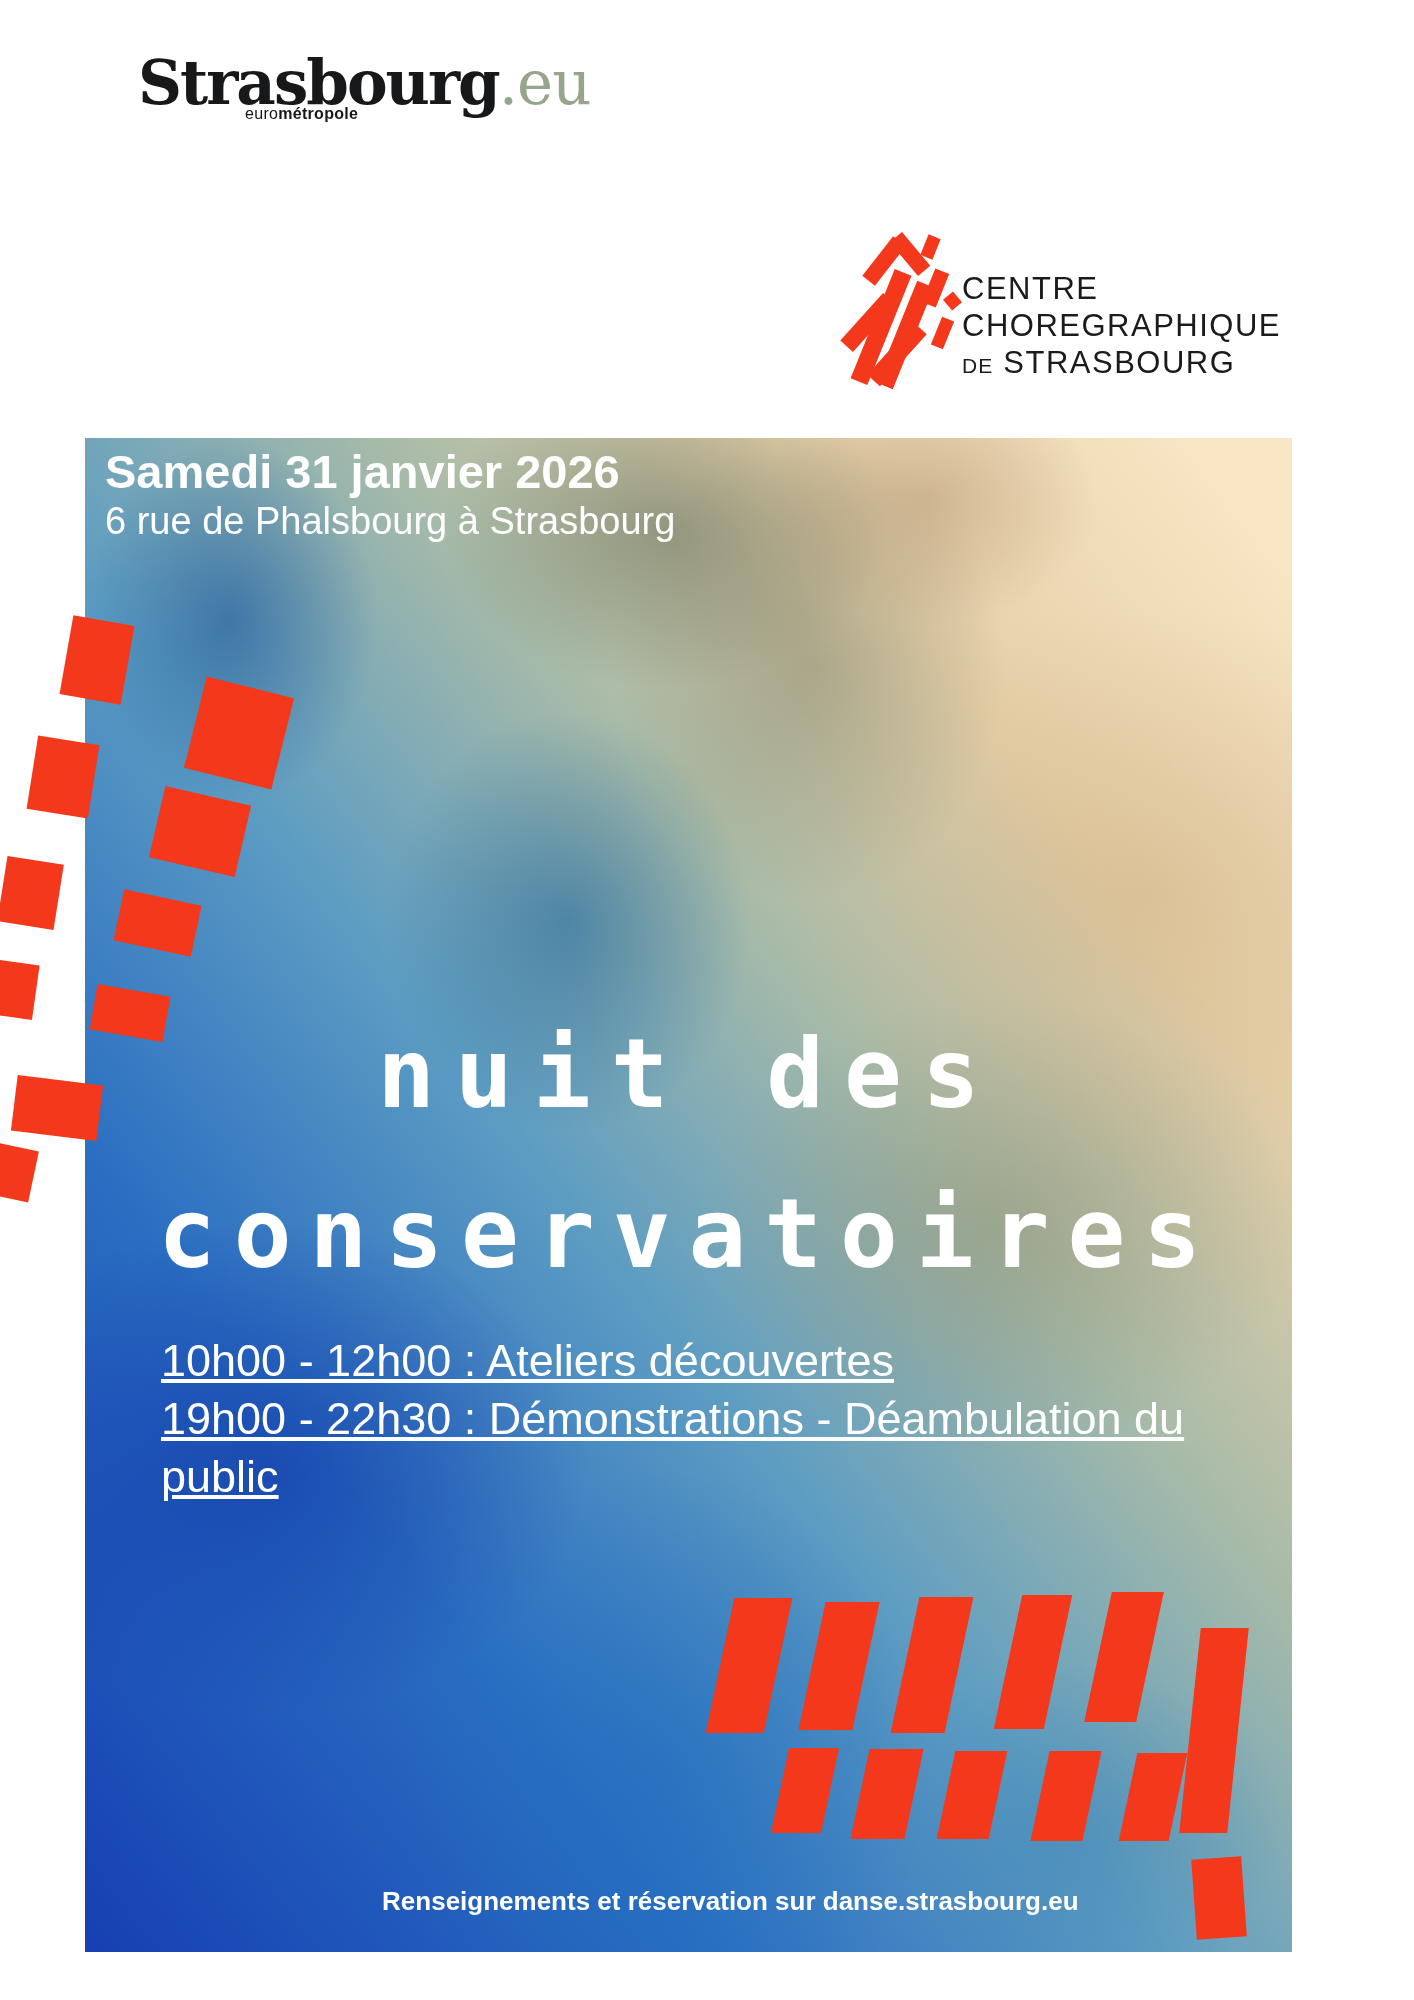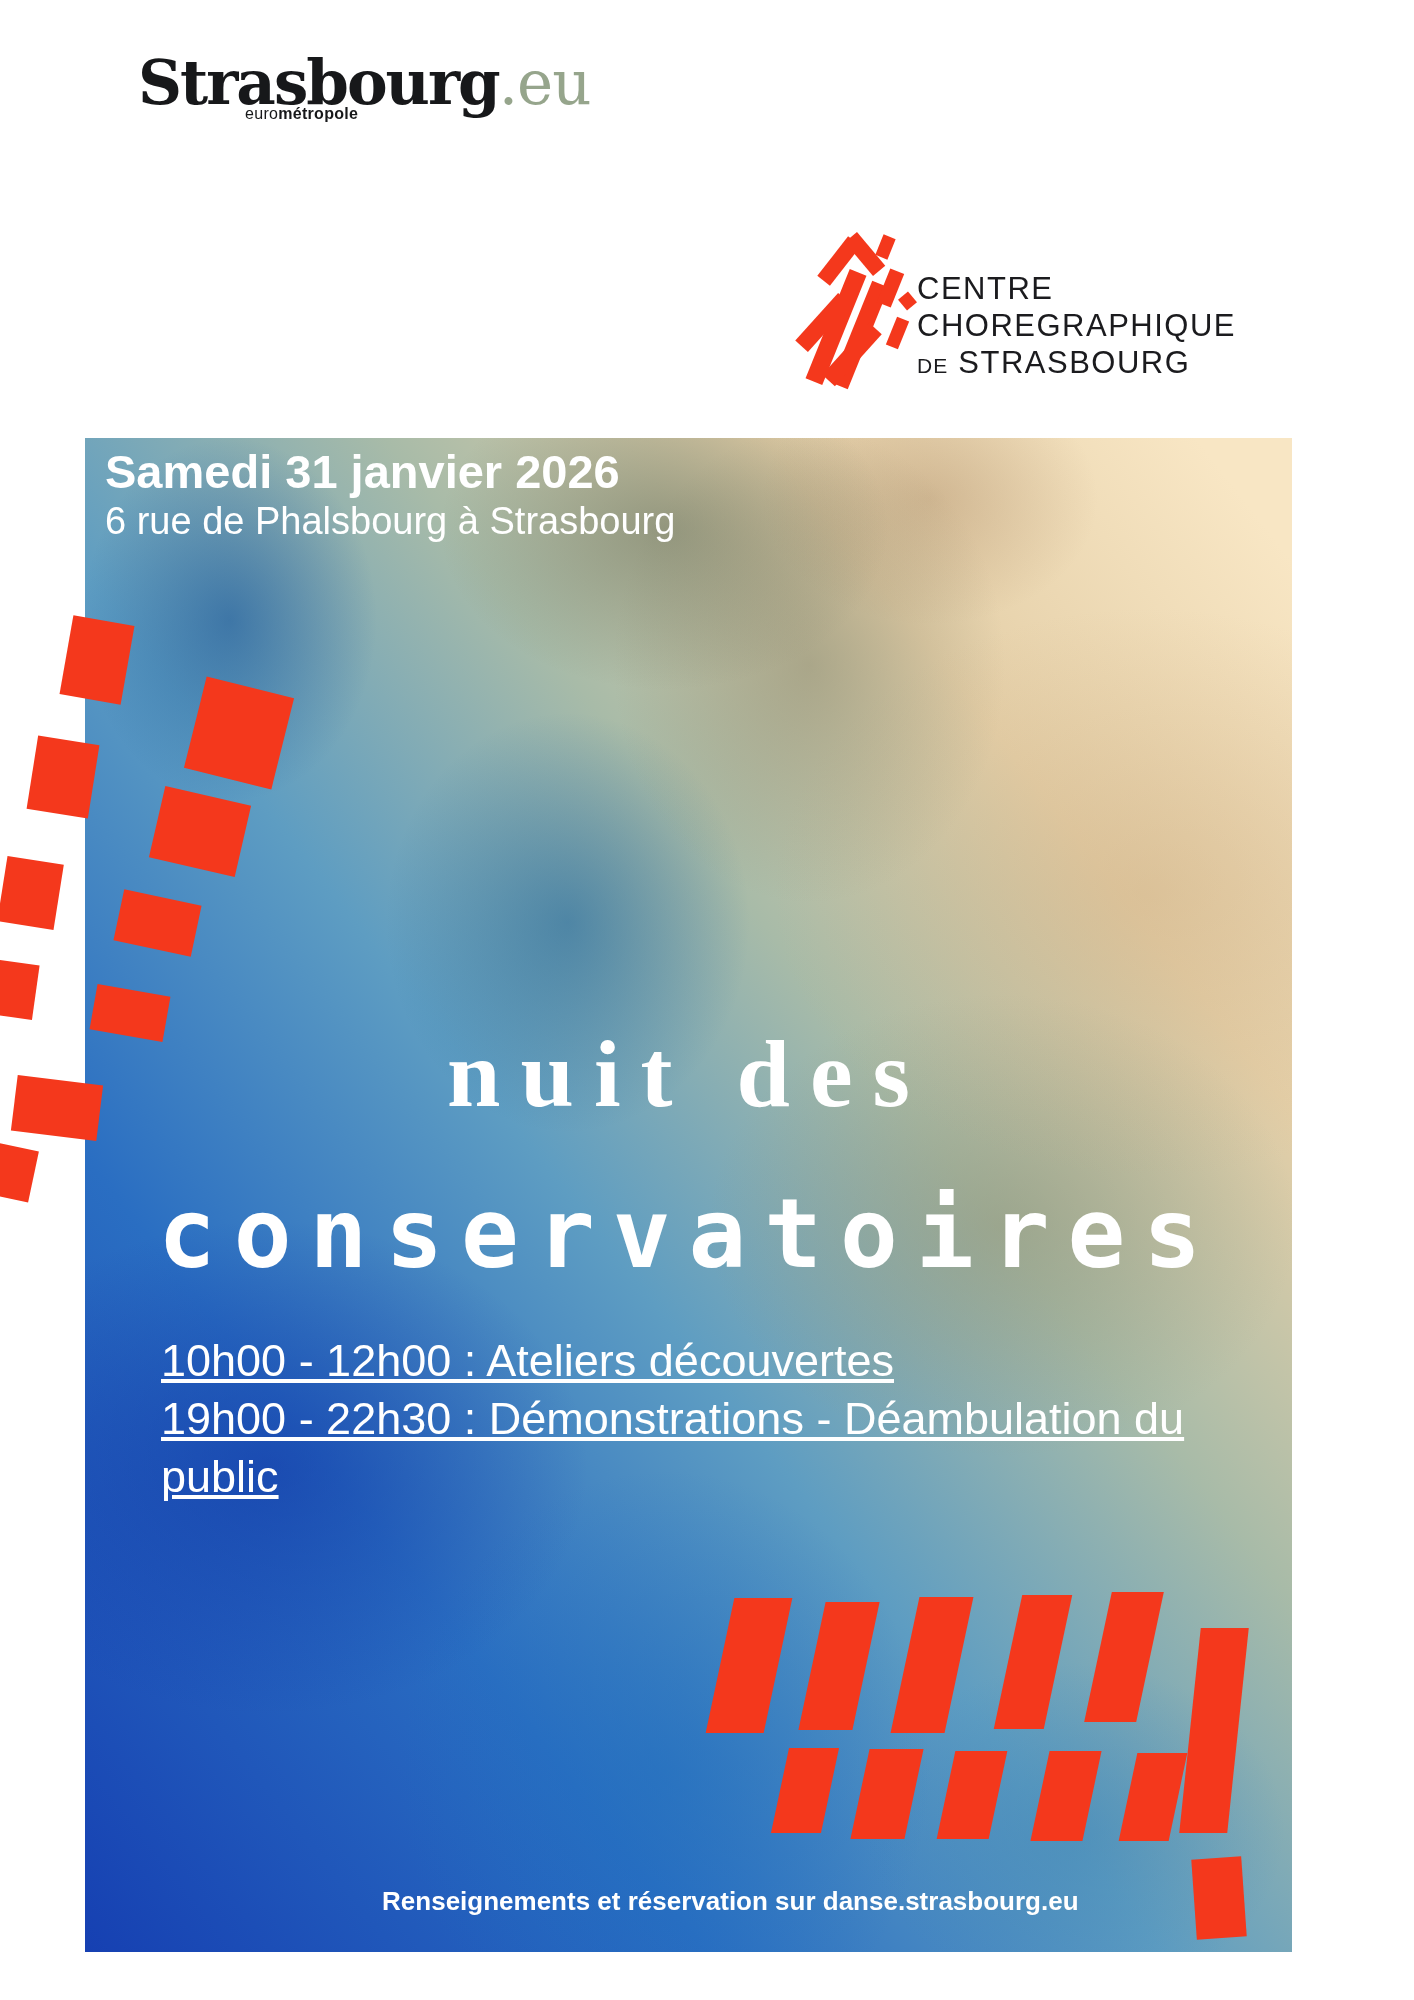--- a/index.html
+++ b/index.html
@@ -8,21 +8,21 @@
     overflow:hidden; font-family:"Liberation Sans", sans-serif;
   }
   
   .sb-logo{position:absolute; left:138px; top:52px; color:#17181a;}
   .sb-row{font-family:"DejaVu Serif", serif; font-weight:700; font-size:61px; letter-spacing:-2px; line-height:1;}
   .sb-eu{color:var(--eu-green,#96A58C); font-weight:400; letter-spacing:-1px;}
   .sb-sub{margin-top:-8px; padding-left:107px; font-size:16px; letter-spacing:.3px; color:#17181a;}
   .sb-sub .light{font-weight:400;}
   .sb-sub .bold{font-weight:700;}
   
-  .ccs{position:absolute; left:783px; top:206px; width:560px; height:195px;}
+  .ccs{position:absolute; left:828px; top:206px; width:560px; height:195px;}
   .ccs-mark{position:absolute; left:0; top:0; width:135px; height:195px;}
   .ccs-mark i{position:absolute; display:block;}
   .ccs-text{position:absolute; left:134px; top:64px; font-size:31px; line-height:37px;
             letter-spacing:1.5px; color:#1b1b1e; white-space:nowrap;}
   .ccs-text .de{font-size:21px; letter-spacing:1px;}
   
   .poster{
     position:absolute; left:85px; top:438px; width:1207px; height:1514px; overflow:hidden;
     background:
       radial-gradient(ellipse 320px 230px at 48% 6%,  rgba(95,105,85,.50), rgba(95,105,85,0) 70%),
@@ -35,21 +35,21 @@
       radial-gradient(ellipse 430px 330px at 15% 68%, rgba(15,50,165,.55), rgba(15,50,165,0) 75%),
       radial-gradient(ellipse 380px 430px at 48% 88%, rgba(30,110,190,.50), rgba(30,110,190,0) 70%),
       radial-gradient(ellipse 300px 240px at 82% 92%, rgba(60,130,180,.45), rgba(60,130,180,0) 70%),
       linear-gradient(52deg,#1640b2 0%, #2a6ec2 26%, #5e9dc2 45%, #a8bba8 62%, #e4cfa8 78%, #f8e6c4 96%);
   }
   .p-date{position:absolute; left:20px; top:6px;  font-size:47px; font-weight:700; color:#fff;}
   .p-addr{position:absolute; left:20px; top:62px; font-size:38px; font-weight:400; color:#fff;}
   .title{position:absolute; left:0; width:100%; text-align:center; color:#fff;
          font-family:"DejaVu Sans Mono", monospace; font-weight:700; font-size:96px;
          letter-spacing:20px; line-height:1; white-space:nowrap;}
-  .title.l1{top:588px;font-family:Liberation Serif, serif;}
+  .title.l1{top:588px;}
   .title.l2{top:748px; letter-spacing:18px;}
   .sched{position:absolute; left:76px; top:894px; color:#fff; font-size:45px; line-height:58px; font-weight:400;text-decoration:underline;}
   .p-foot{position:absolute; top:1448px; left:50%; transform:translateX(-44%);
           font-size:26px; font-weight:700; color:#fff; white-space:nowrap;}
   
   .red{position:absolute; background:var(--accent-red,#F4381C);}
   .ccs-mark .red{position:absolute;}
 </style>
 </head>
 <body>

